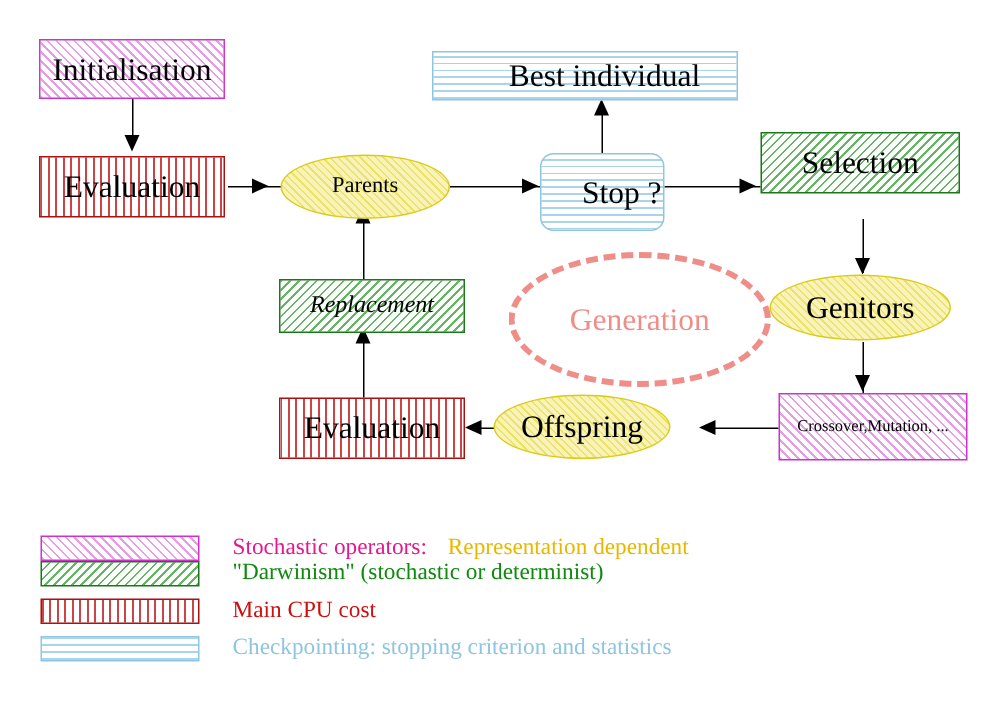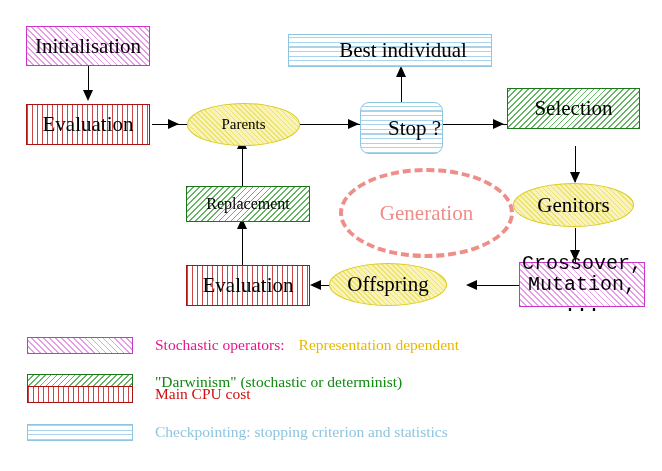--- a/index.html
+++ b/index.html
@@ -208,54 +208,54 @@
   </div>
 
   <div class="node fill-green" style="left:507px; top:88px; width:133px; height:41px; font-size:21px;">
     <span class="lbl">Selection</span>
   </div>
 
   <div class="node fill-yellow ellipse" style="left:513px; top:183px; width:121px; height:44px; font-size:21px;">
     <span class="lbl">Genitors</span>
   </div>
 
-  <div class="node fill-magenta" style="left:519px; top:262px; width:126px; height:45px; font-size:20px; flex-direction:column; justify-content:center;font-family:Liberation Mono, monospace;">
+  <div class="node fill-magenta" style="left:519px; top:262px; width:126px; height:45px; font-size:11px; flex-direction:row; justify-content:center;">
     <span class="lbl">Crossover,</span>
     <span class="lbl">Mutation, ...</span>
   </div>
 
   <div class="node fill-yellow ellipse" style="left:329px; top:263px; width:118px; height:43px; font-size:21px;">
     <span class="lbl">Offspring</span>
   </div>
 
   <div class="node fill-red" style="left:186px; top:265px; width:124px; height:41px; font-size:21px;">
     <span class="lbl">Evaluation</span>
   </div>
 
-  <div class="node fill-green" style="left:186px; top:186px; width:124px; height:36px; font-size:16px;">
+  <div class="node fill-green" style="left:186px; top:186px; width:124px; height:36px; font-size:16px;font-style:italic;">
     <span class="lbl">Replacement</span>
   </div>
 
   <div id="legend">
 
-    <div class="legend-row" style="left:27px; top:336px;">
+    <div class="legend-row" style="left:27px; top:356px;">
       <div class="swatch fill-magenta"></div>
       <div class="legend-text">
         <span style="color:#e6188c;">Stochastic operators:</span><span class="part2" style="color:#e8b800;">Representation dependent</span>
       </div>
     </div>
 
     <div class="legend-row" style="left:27px; top:373px;">
       <div class="swatch fill-green"></div>
       <div class="legend-text">
         <span style="color:#0f8a0f;">"Darwinism" (stochastic or determinist)</span>
       </div>
     </div>
 
-    <div class="legend-row" style="left:27px; top:385px;">
+    <div class="legend-row" style="left:27px; top:398px;">
       <div class="swatch fill-red"></div>
       <div class="legend-text">
         <span style="color:#cc1111;">Main CPU cost</span>
       </div>
     </div>
 
     <div class="legend-row" style="left:27px; top:423px;">
       <div class="swatch fill-blue"></div>
       <div class="legend-text">
         <span style="color:#8ec5e0;">Checkpointing: stopping criterion and statistics</span>

